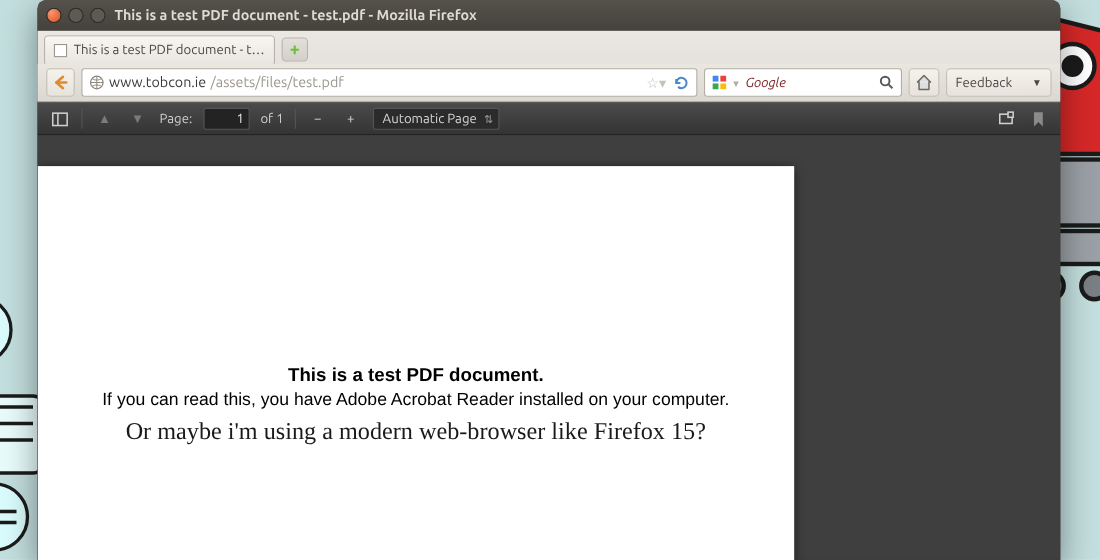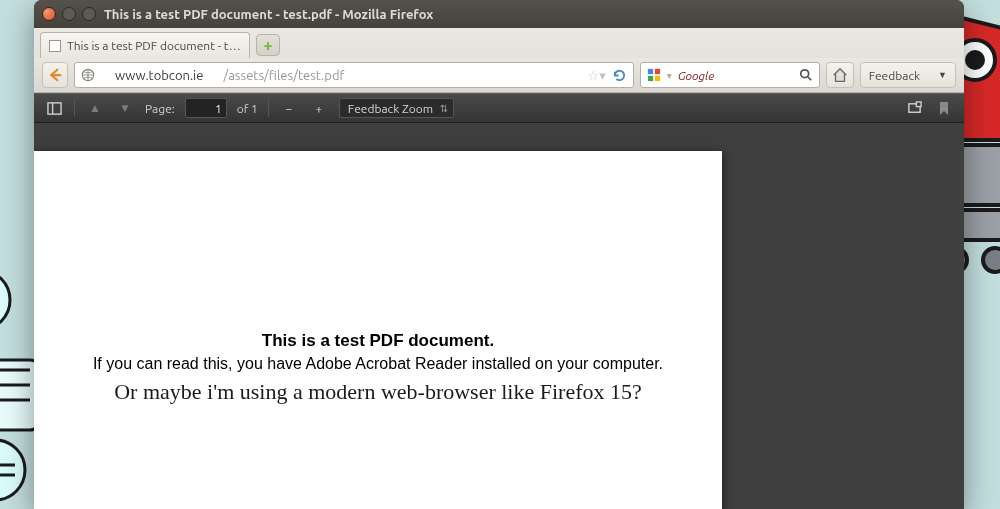--- a/index.html
+++ b/index.html
@@ -46,21 +46,21 @@
   height: 34px; display: flex; align-items: center; gap: 6px; padding: 3px 8px;
   background: linear-gradient(to bottom,#eae7e1,#dbd8d2);
 }
 .back-btn {
   width: 26px; height: 26px; border-radius: 4px; border: 1px solid #c5c0b7;
   background: linear-gradient(#f5f2ec,#e7e3dc); display:flex;align-items:center;justify-content:center;
 }
 .back-btn svg { width: 18px; height: 18px; }
 .urlbar {
   flex: 1; height: 26px; background: #fff; border: 1px solid #b3afa7; border-radius: 3px;
-  display: flex; align-items: center; padding: 0 6px; font-size: 13px; gap: 20px;
+  display: flex; align-items: center; padding: 0 6px; font-size: 13px; gap: 4px;
 }
 .urlbar .globe { width: 14px; height: 14px; }
 .url-host { color: #3a3a3a; }
 .url-path { color: #9b9790; }
 .urlbar .spacer { flex: 1; }
 .urlbar .endicons { display: flex; gap: 6px; align-items: center; color: #8a857c; }
 .searchbar {
   width: 180px; height: 26px; background: #fff; border: 1px solid #b3afa7; border-radius: 3px;
   display: flex; align-items: center; padding: 0 6px; font-size: 12px; color: #9b9790; gap: 6px;
 }
@@ -227,21 +227,21 @@
     <input class="pageinput" value="1" style="">
     <span>of 1</span>
     <div class="pdfsep"></div>
     <div class="pdfbtn">
       <span>−</span>
     </div>
     <div class="pdfbtn">
       <span>+</span>
     </div>
     <div class="zoomselect">
-      <span>Feedback Zoom</span>
+      <span>Automatic Page</span>
     </div>
     <div class="grow"></div>
     <div class="pdfbtn">
       <svg width="15" height="15" viewBox="0 0 16 16">
         <rect x="2" y="3" width="12" height="9" fill="none" stroke="#cfcfcf" stroke-width="1.5"></rect>
         <rect x="10" y="1" width="5" height="5" fill="#3f3f3f" stroke="#cfcfcf" stroke-width="1.5"></rect>
       </svg>
     </div>
     <div class="pdfbtn">
       <svg width="12" height="15" viewBox="0 0 12 15">

